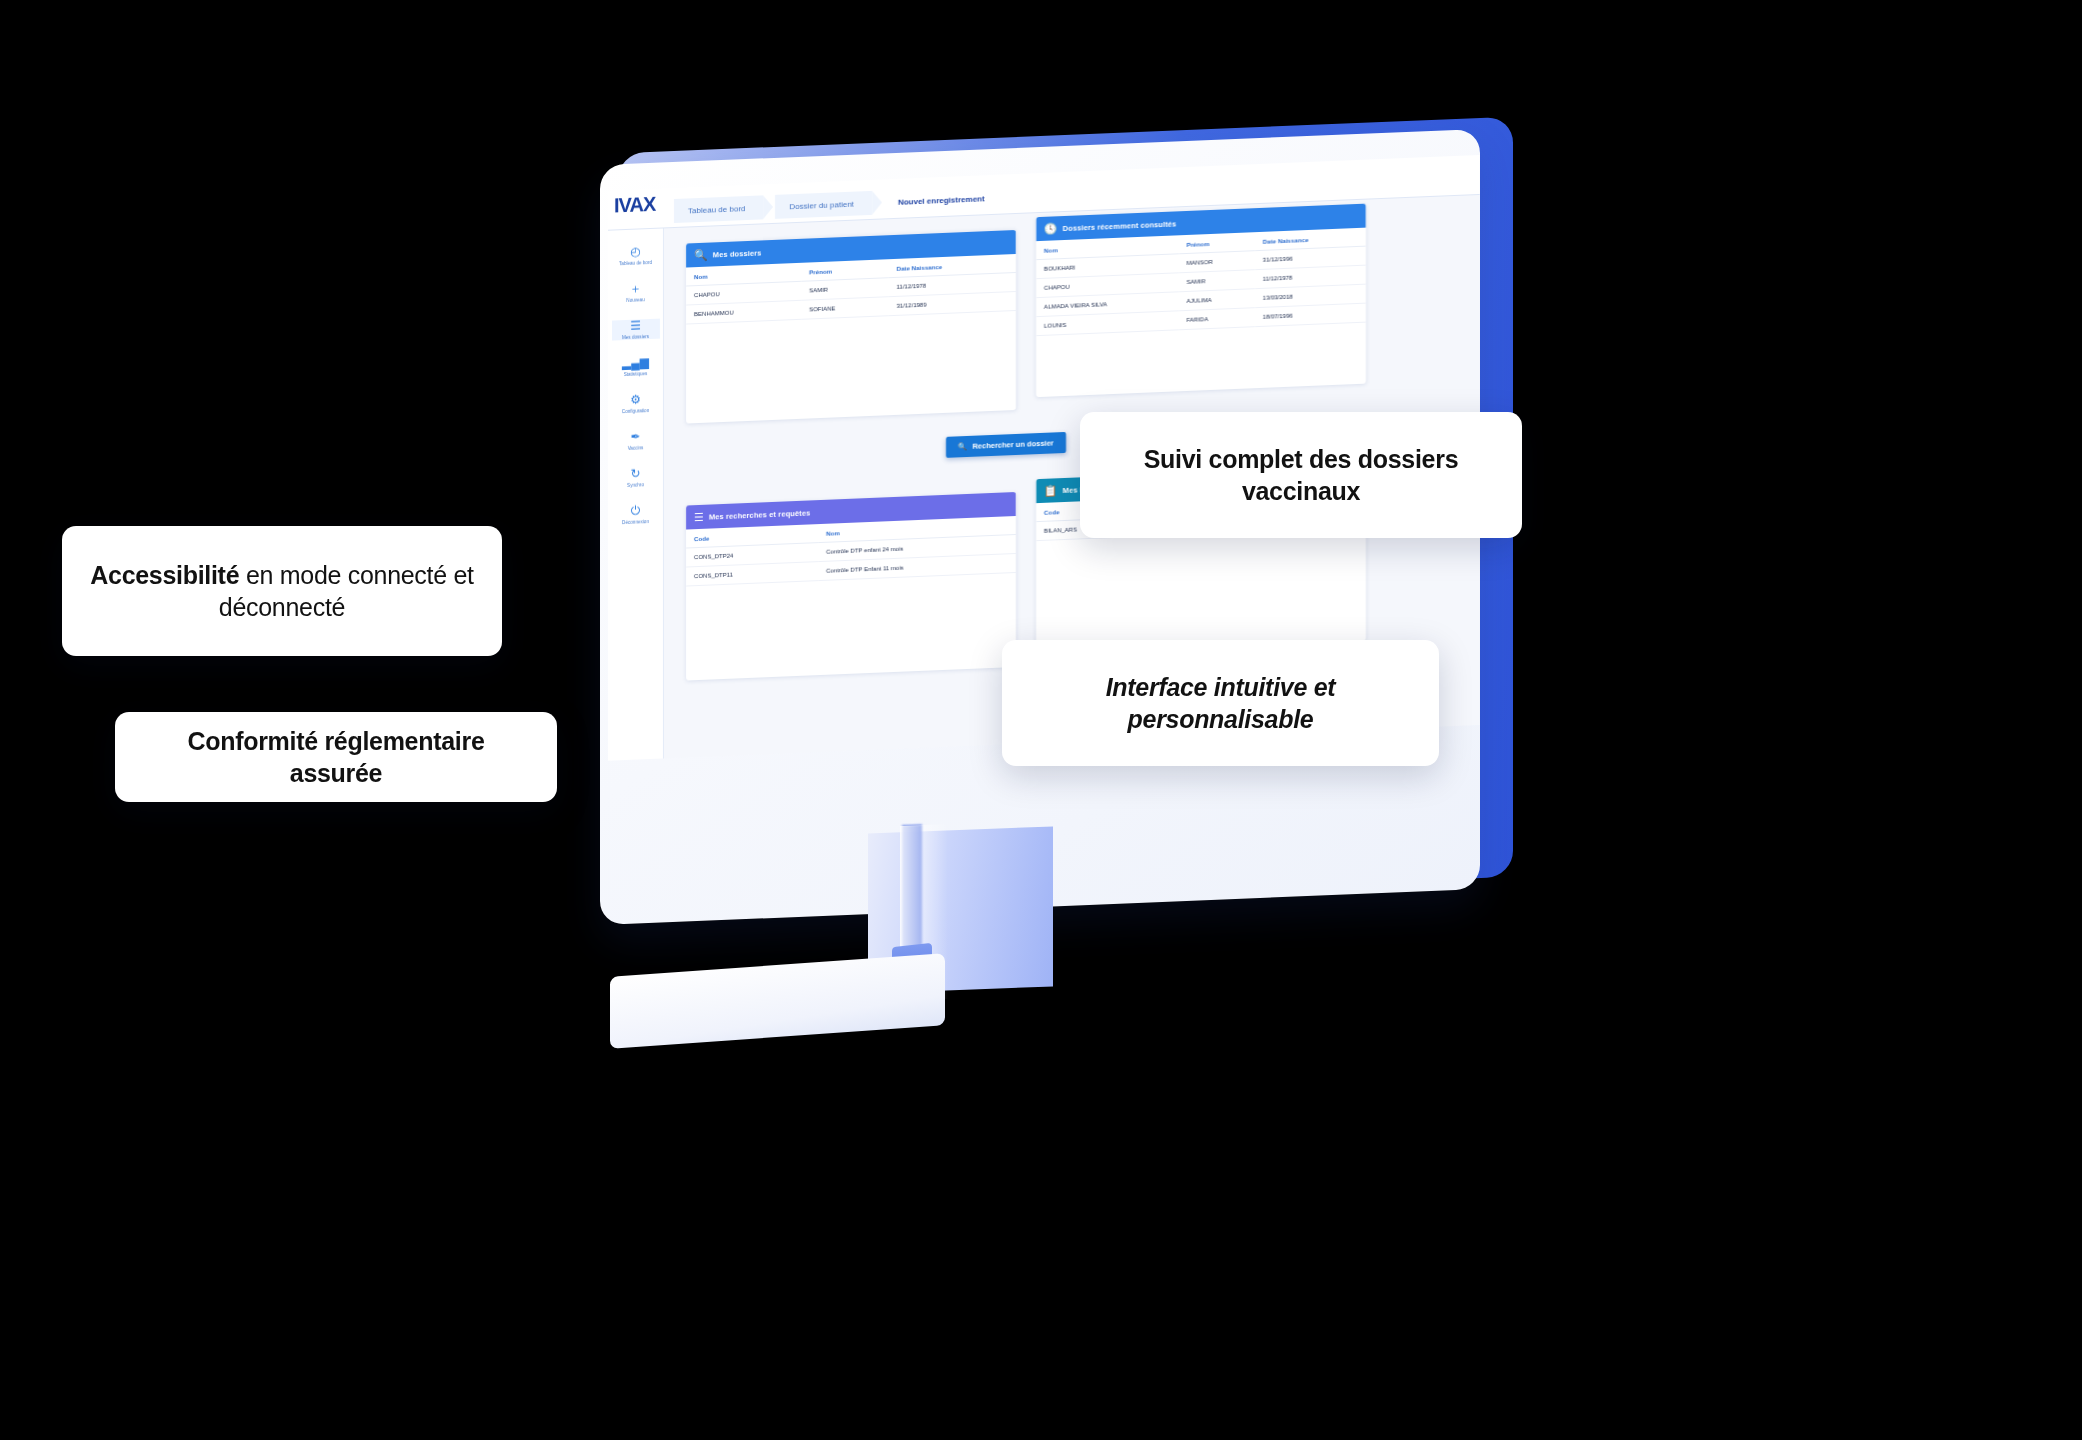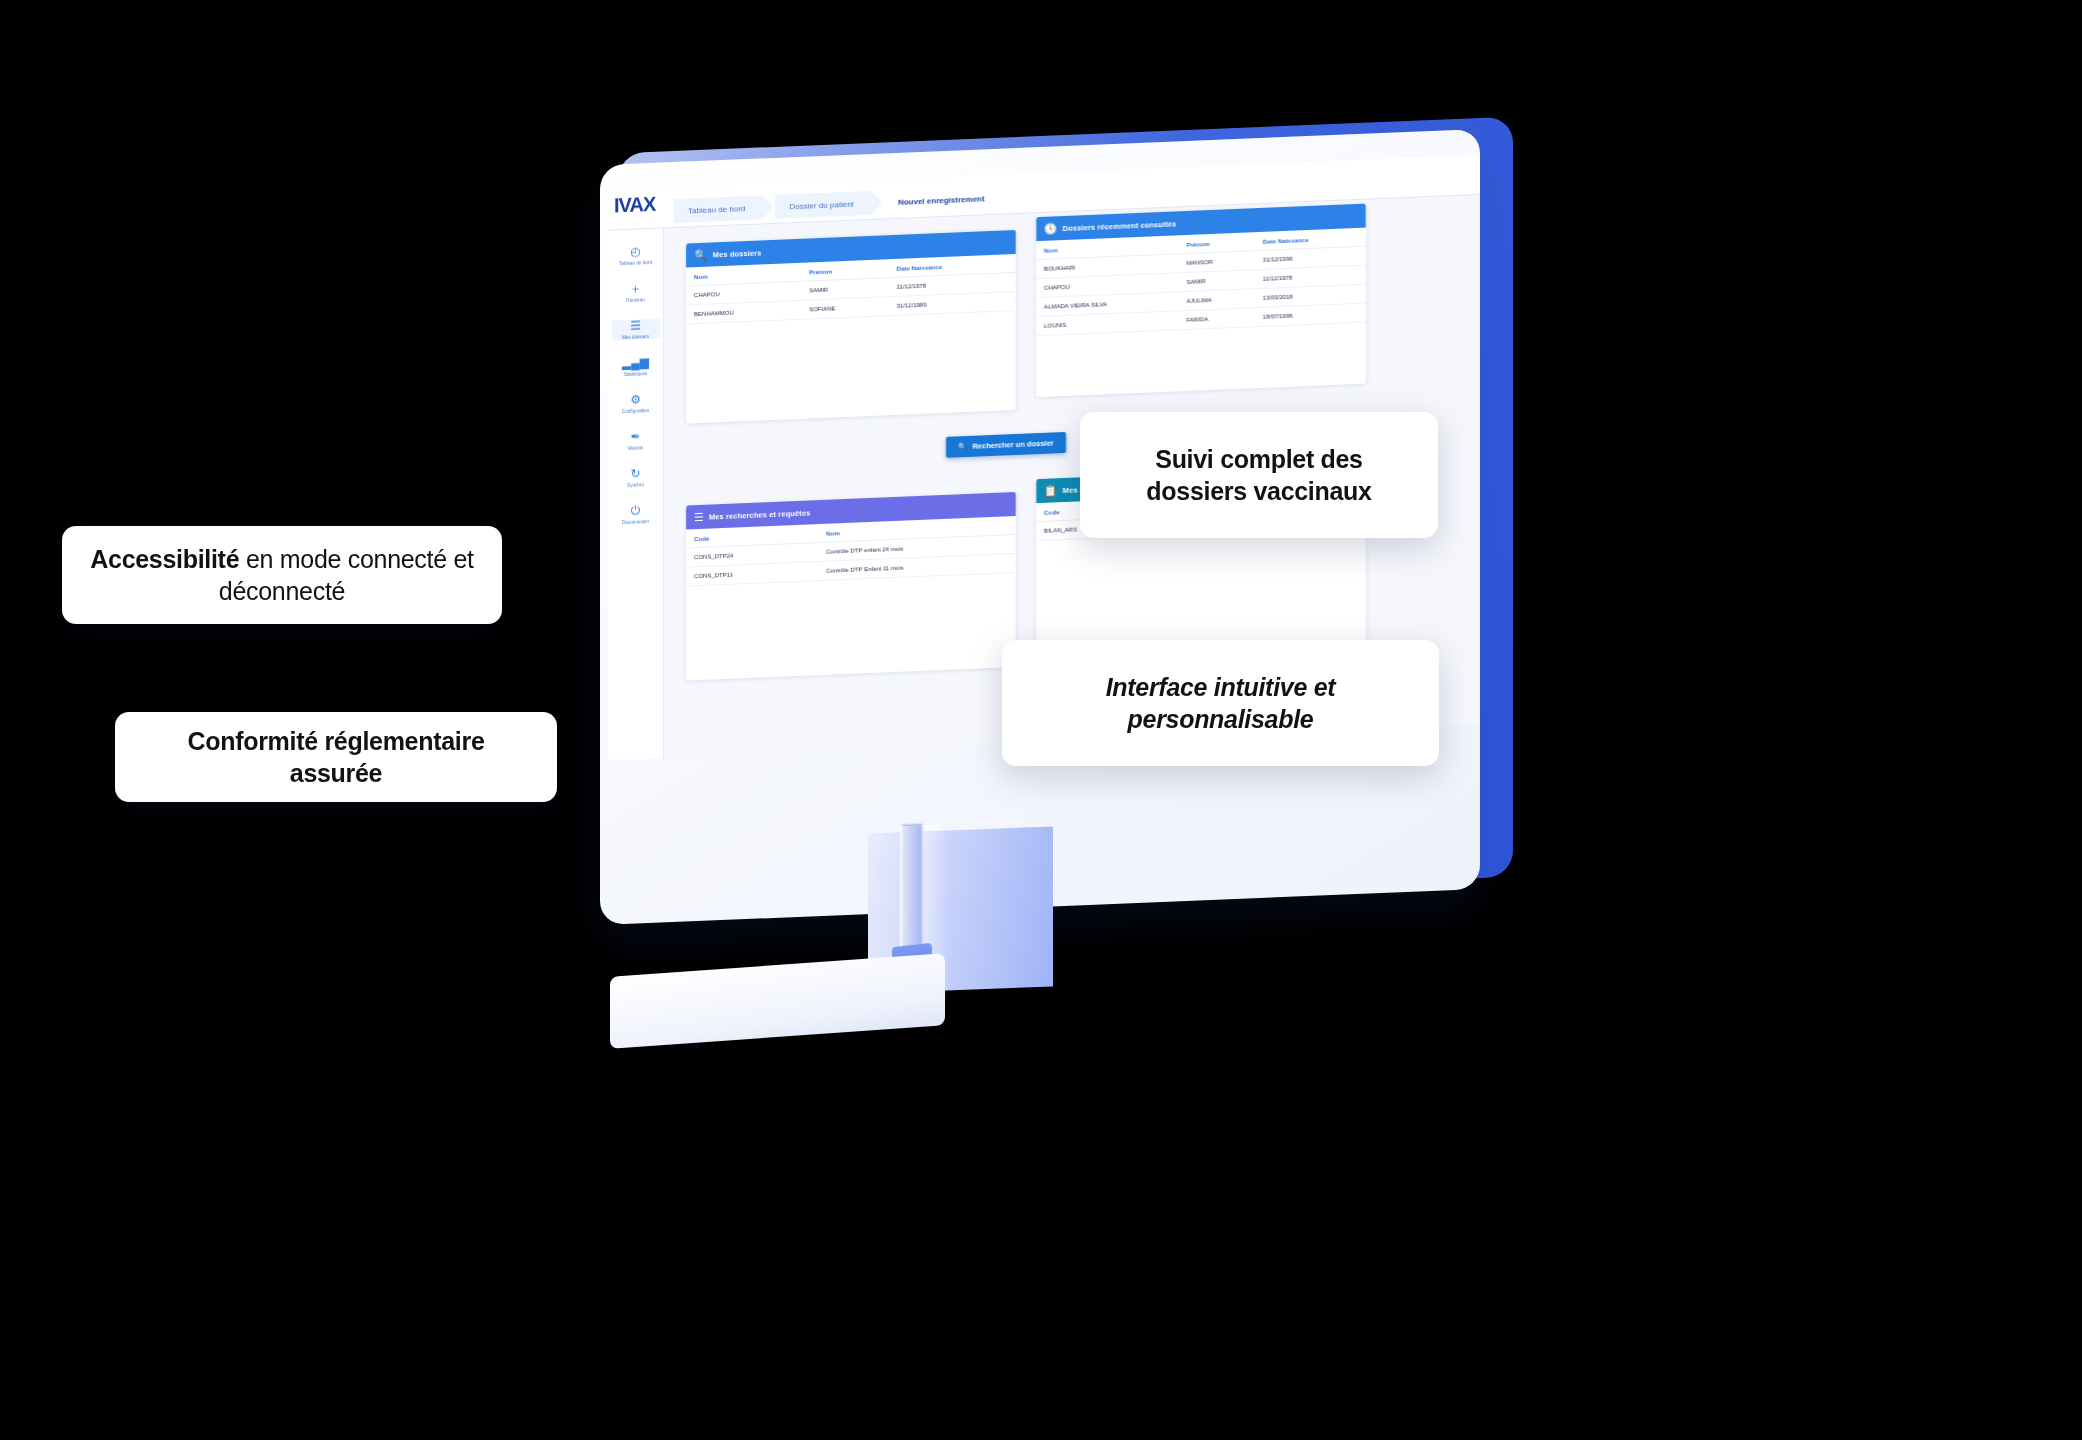--- a/index.html
+++ b/index.html
@@ -140,23 +140,23 @@
   
   .callout {
     position: absolute; background: #fff; border-radius: 14px;
     box-shadow: 0 10px 34px rgba(10,20,60,.18);
     display: flex; align-items: center; justify-content: center; text-align: center;
     padding: 18px 26px;
     font-size: 25px; line-height: 1.28; color: #121212; font-weight: 700;
     letter-spacing: -0.3px;
   }
   .callout .reg { font-weight: 400; }
-  .c-access   { left: 62px;   top: 526px; width: 440px; height: 98px; }
+  .c-access   { left: 62px;   top: 526px; width: 440px; height: 130px; }
   .c-conf     { left: 115px;  top: 712px; width: 442px; height: 90px; }
-  .c-suivi    { left: 1080px; top: 412px; width: 358px; height: 126px; }
+  .c-suivi    { left: 1080px; top: 412px; width: 442px; height: 126px; }
   .c-interf   { left: 1002px; top: 640px; width: 437px; height: 126px; font-style: italic; }
   .c-plan     { left: 778px;  top: 830px; width: 440px; height: 126px; }
 </style>
 </head>
 <body>
 
 <div id="stage">
 
   <div class="monitor-wrap">
     <div class="screen-rim"></div>

